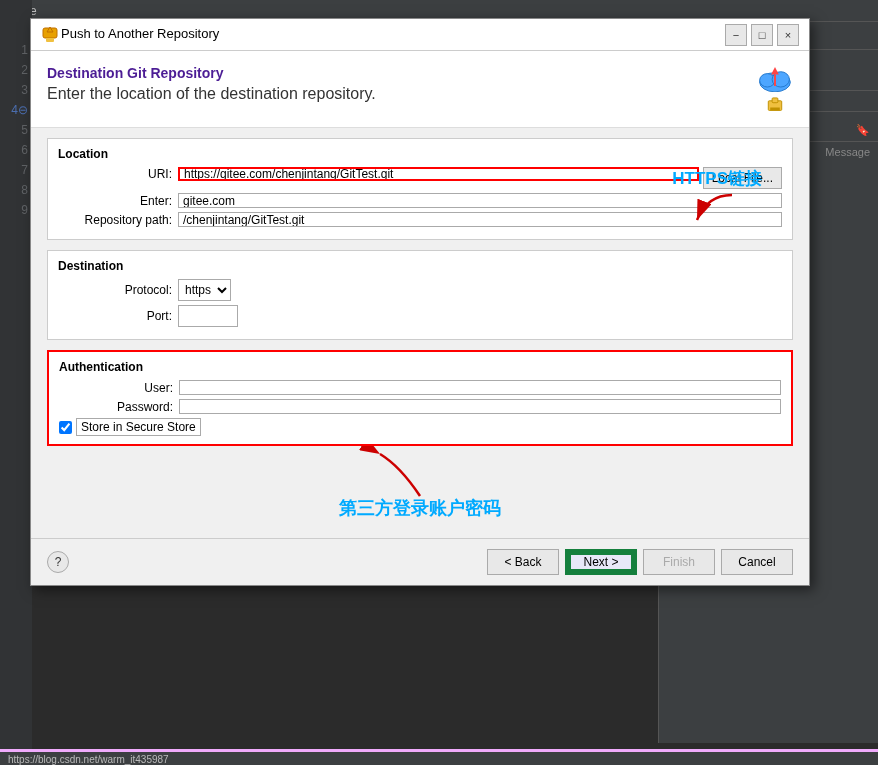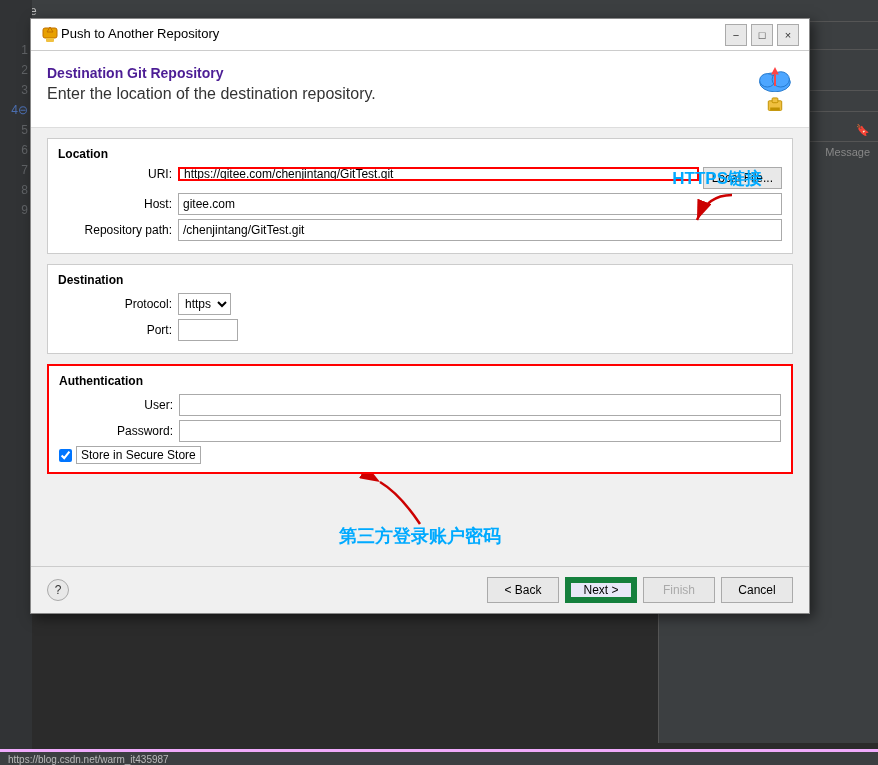--- a/index.html
+++ b/index.html
@@ -187,21 +187,21 @@
       width: 120px;
       font-size: 12px;
       color: #000;
       text-align: right;
       padding-right: 6px;
       flex-shrink: 0;
     }
 
     .form-input {
       flex: 1;
-      height: 22px;
+      height: 15px;
       border: 1px solid #aaa;
       background: #fff;
       font-size: 12px;
       padding: 5px 4px;
       outline: none;
       color: #000;
     }
 
     
     .uri-row {
@@ -525,21 +525,21 @@
       <div class="section-group" style="position:relative;">
         <div class="section-label">Location</div>
 
         <div class="uri-row">
           <span class="uri-label">URI:</span>
           <input class="uri-input" type="text" value="https://gitee.com/chenjintang/GitTest.git" style="">
           <button class="local-file-btn">Local File...</button>
         </div>
 
         <div class="form-row">
-          <span class="form-label">Host:</span>
+          <span class="form-label">Enter:</span>
           <input class="form-input" type="text" value="gitee.com" style="">
         </div>
 
         <div class="form-row">
           <span class="form-label">Repository path:</span>
           <input class="form-input" type="text" value="/chenjintang/GitTest.git" style="">
         </div>
 
         <div style="position:absolute; right:30px; top:28px; display:flex; flex-direction:column; align-items:center; pointer-events:none;">
           <span style="color:#00aaff; font-size:17px; font-weight:bold; font-family:'Microsoft YaHei', sans-serif;">HTTPS链接</span>

